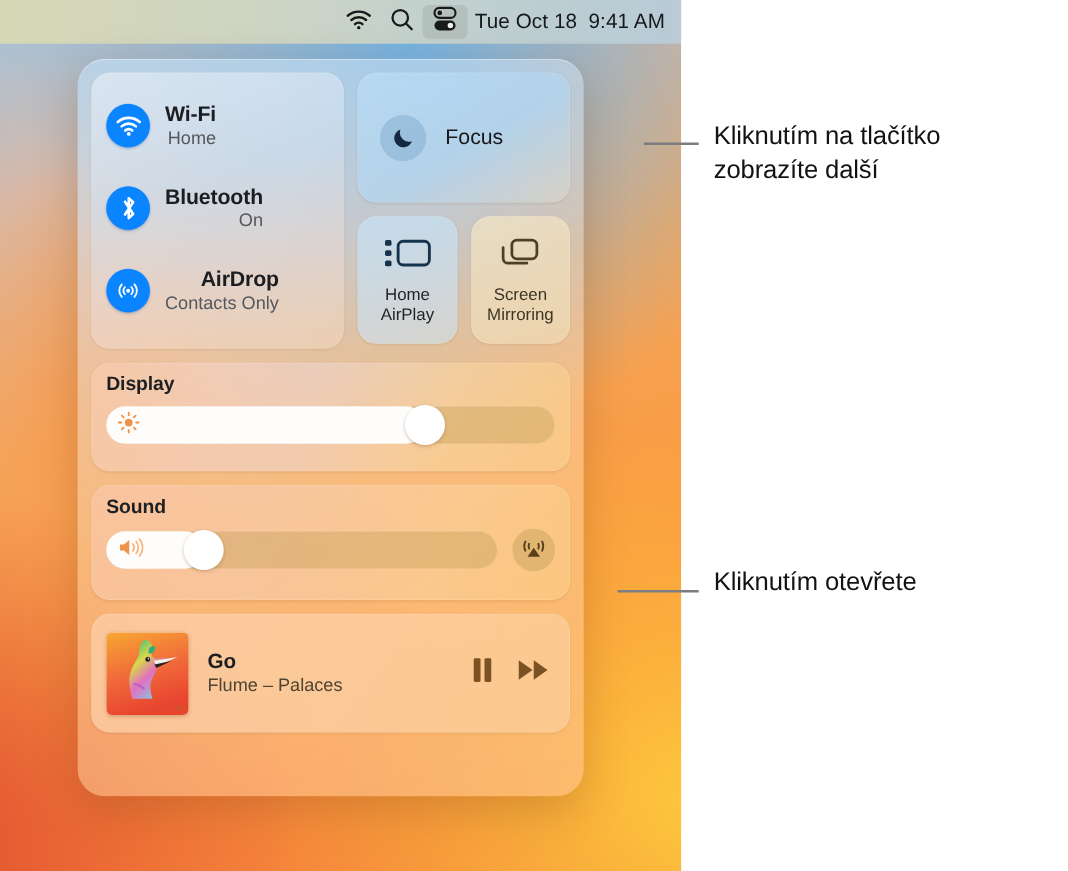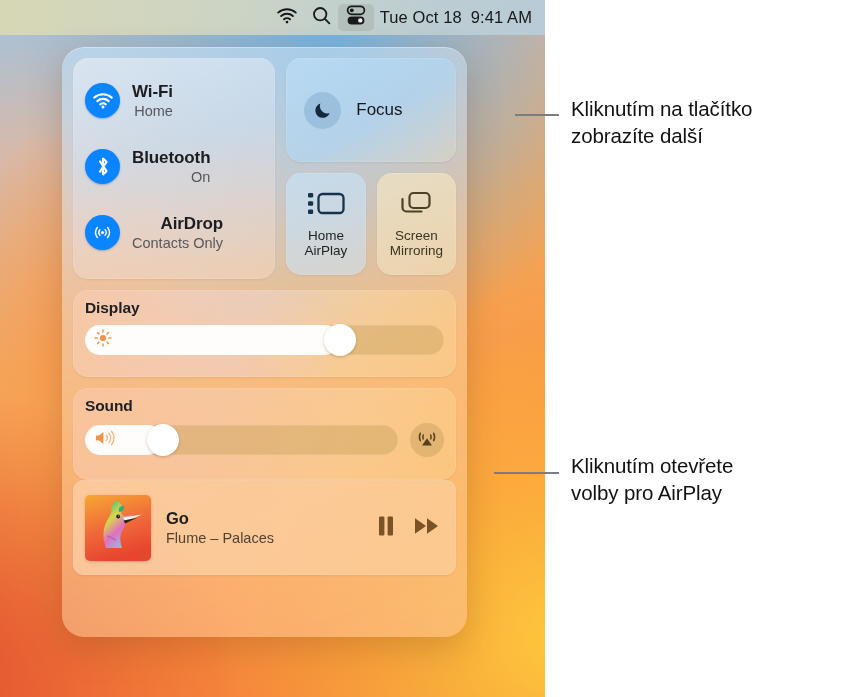--- a/index.html
+++ b/index.html
@@ -121,23 +121,22 @@
     position:absolute;top:-1px;width:32px;height:32px;border-radius:50%;
     background:#fff;box-shadow:0 1px 3px rgba(100,60,20,.30);
   }
   .airplay-btn{
     width:34px;height:34px;border-radius:50%;margin-left:12px;flex:0 0 auto;
     background:rgba(198,160,95,.48);
     display:flex;align-items:center;justify-content:center;
   }
 
   
-  .np{height:95px;display:flex;align-items:center;padding:0 15px 0 12px;
+  .np{margin-top:11px;height:95px;display:flex;align-items:center;padding:0 15px 0 12px;
     background:linear-gradient(110deg, rgba(252,206,166,.78) 0%, rgba(252,210,168,.70) 50%, rgba(252,206,155,.72) 100%);
-    border-radius:11px;
   }
   .art{width:66px;height:66px;border-radius:5px;flex:0 0 auto;overflow:hidden;
     box-shadow:0 1px 3px rgba(120,60,20,.25);}
   .np-txt{margin-left:15px;flex:1;line-height:1.16;}
   .np-title{font-size:16.5px;font-weight:bold;color:#1b1d20;}
   .np-sub{font-size:14.5px;color:#4e4434;margin-top:2px;}
   .np-ctrls{display:flex;align-items:center;gap:17px;}
 
   
   .callout{position:absolute;font-size:20.5px;color:#111214;line-height:1.30;letter-spacing:-.1px;}
@@ -406,16 +405,15 @@
 
   <div class="lead" style="left:515px;top:114px;width:44px;"></div>
   <div class="callout" style="left:571px;top:96px;width:275px;">
     <div>Kliknutím na tlačítko</div>
     <div>zobrazíte další</div>
   </div>
 
   <div class="lead" style="left:494px;top:472px;width:65px;"></div>
   <div class="callout" style="left:571px;top:453px;width:275px;">
     <div>Kliknutím otevřete</div>
-    <div>volby pro AirPlay</div>
   </div>
 
 </div>
 
 </body></html>

